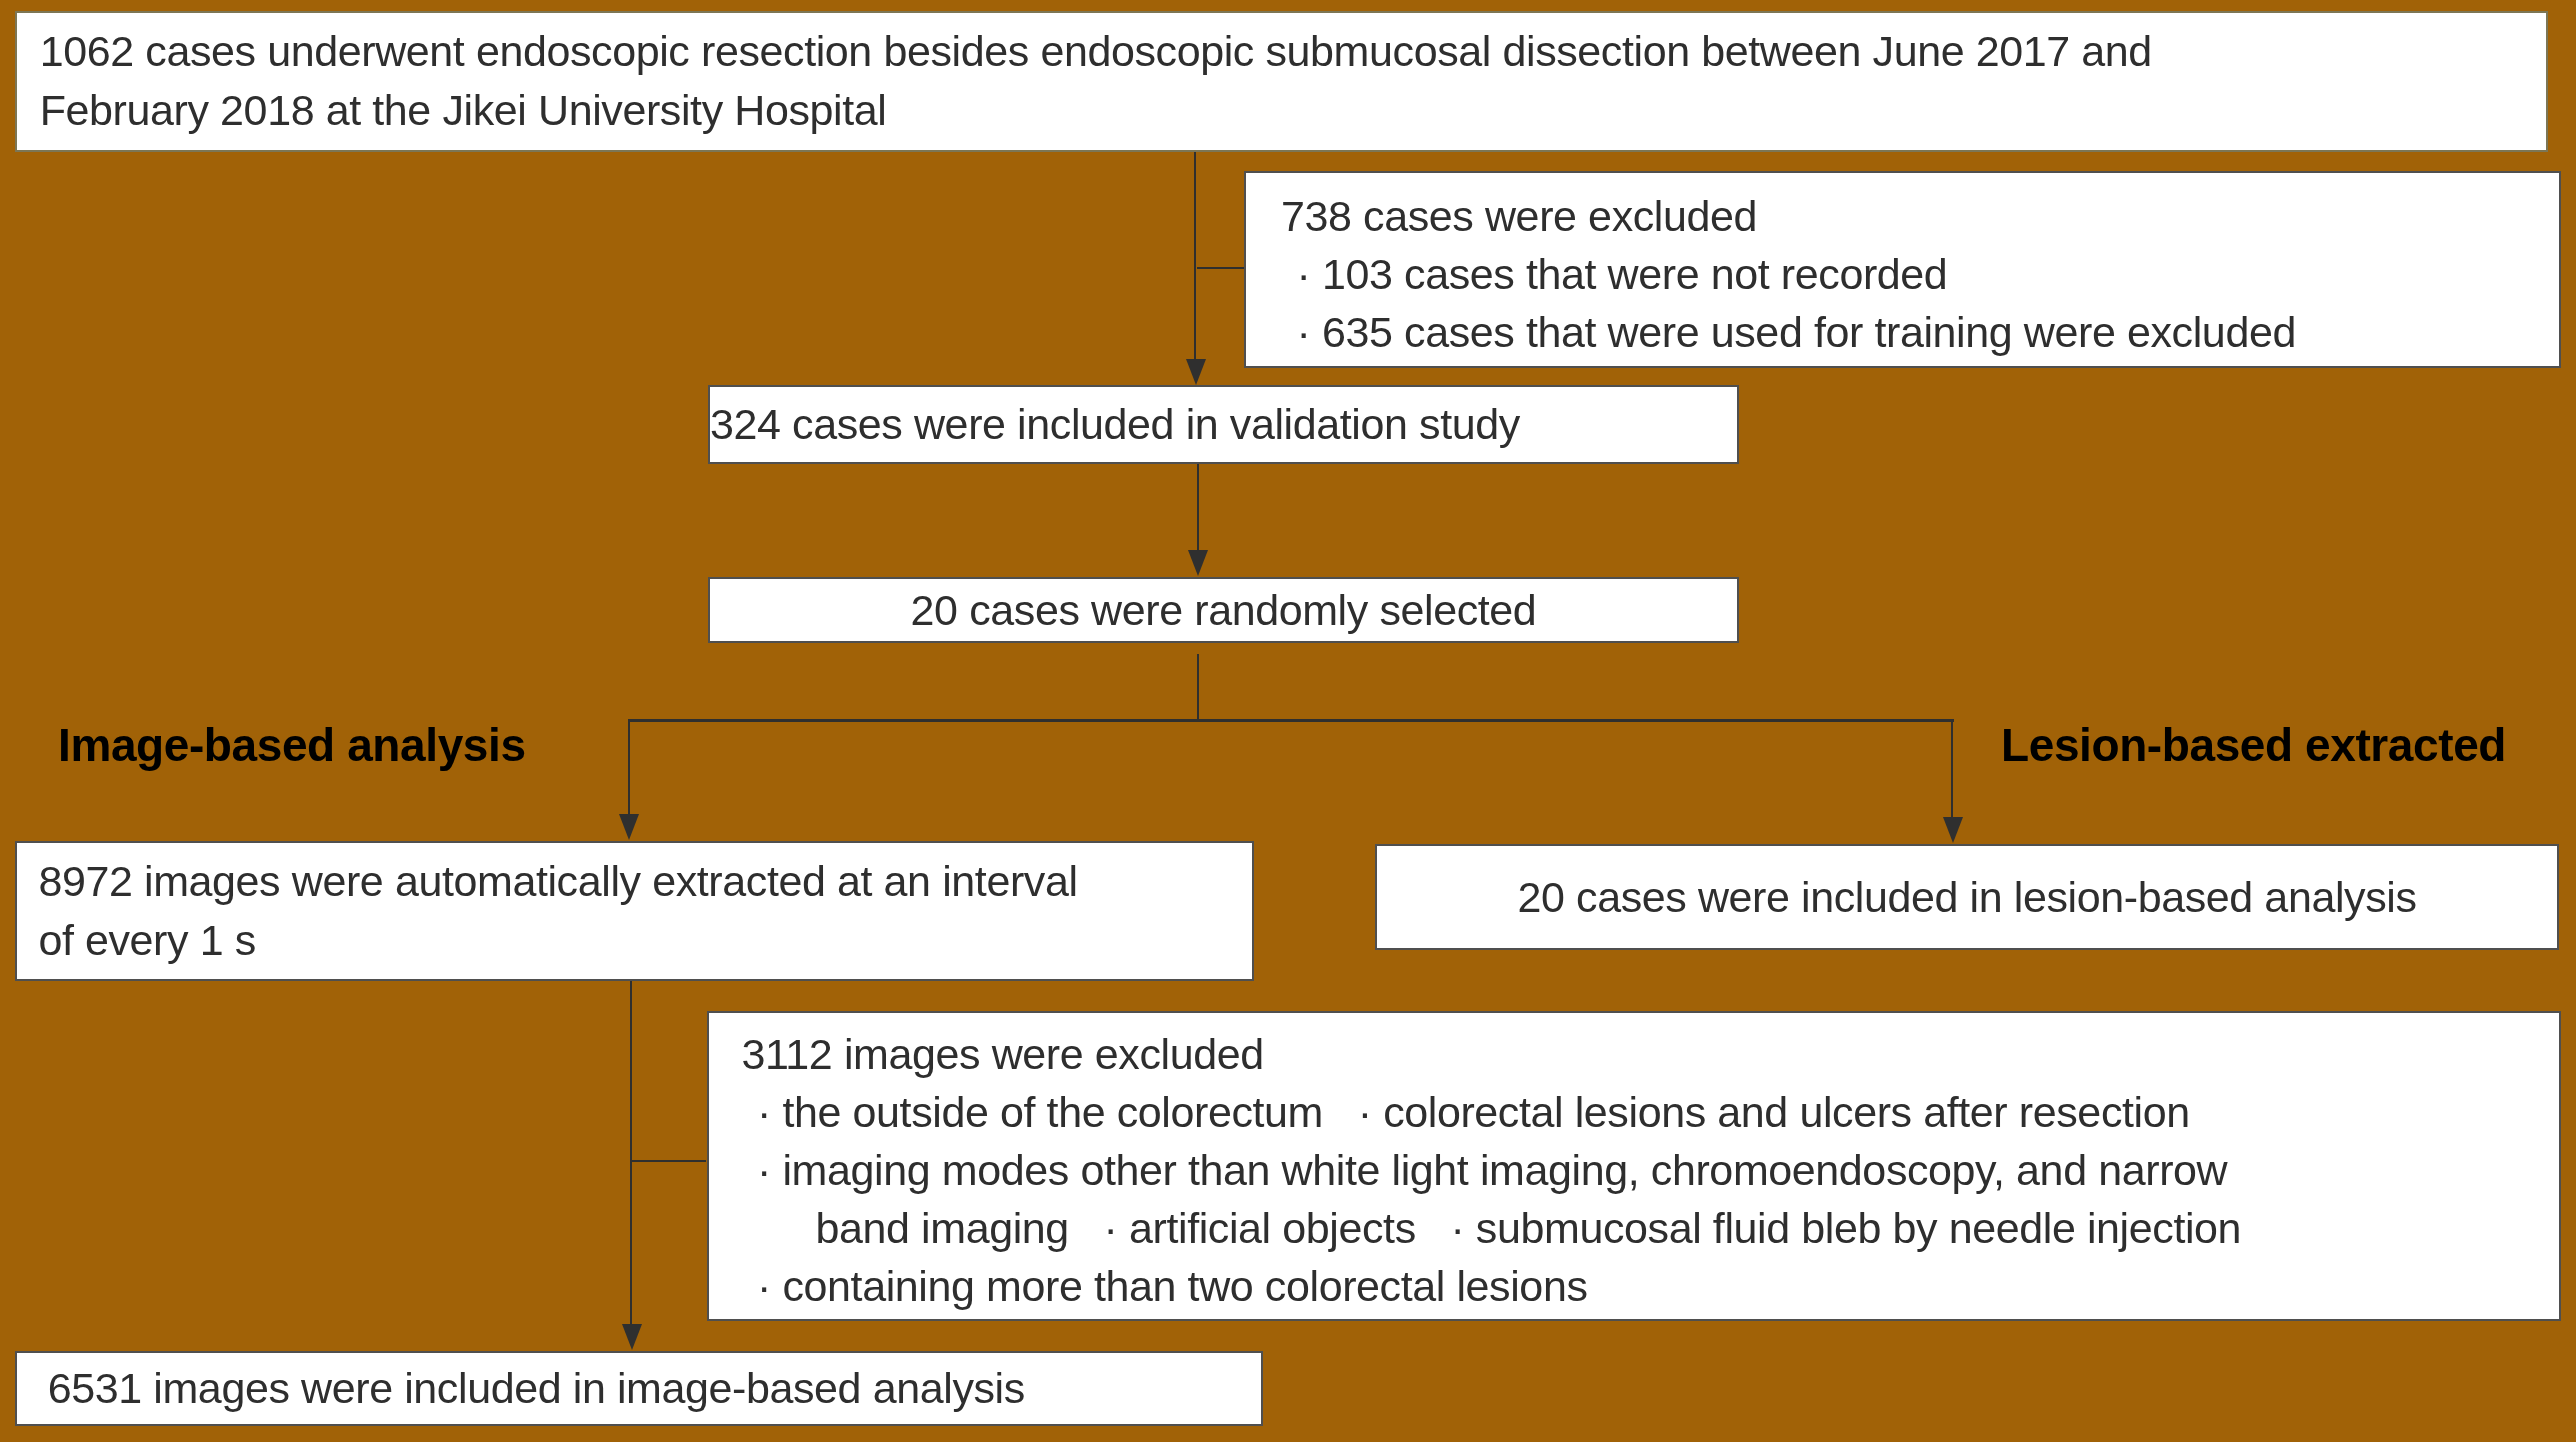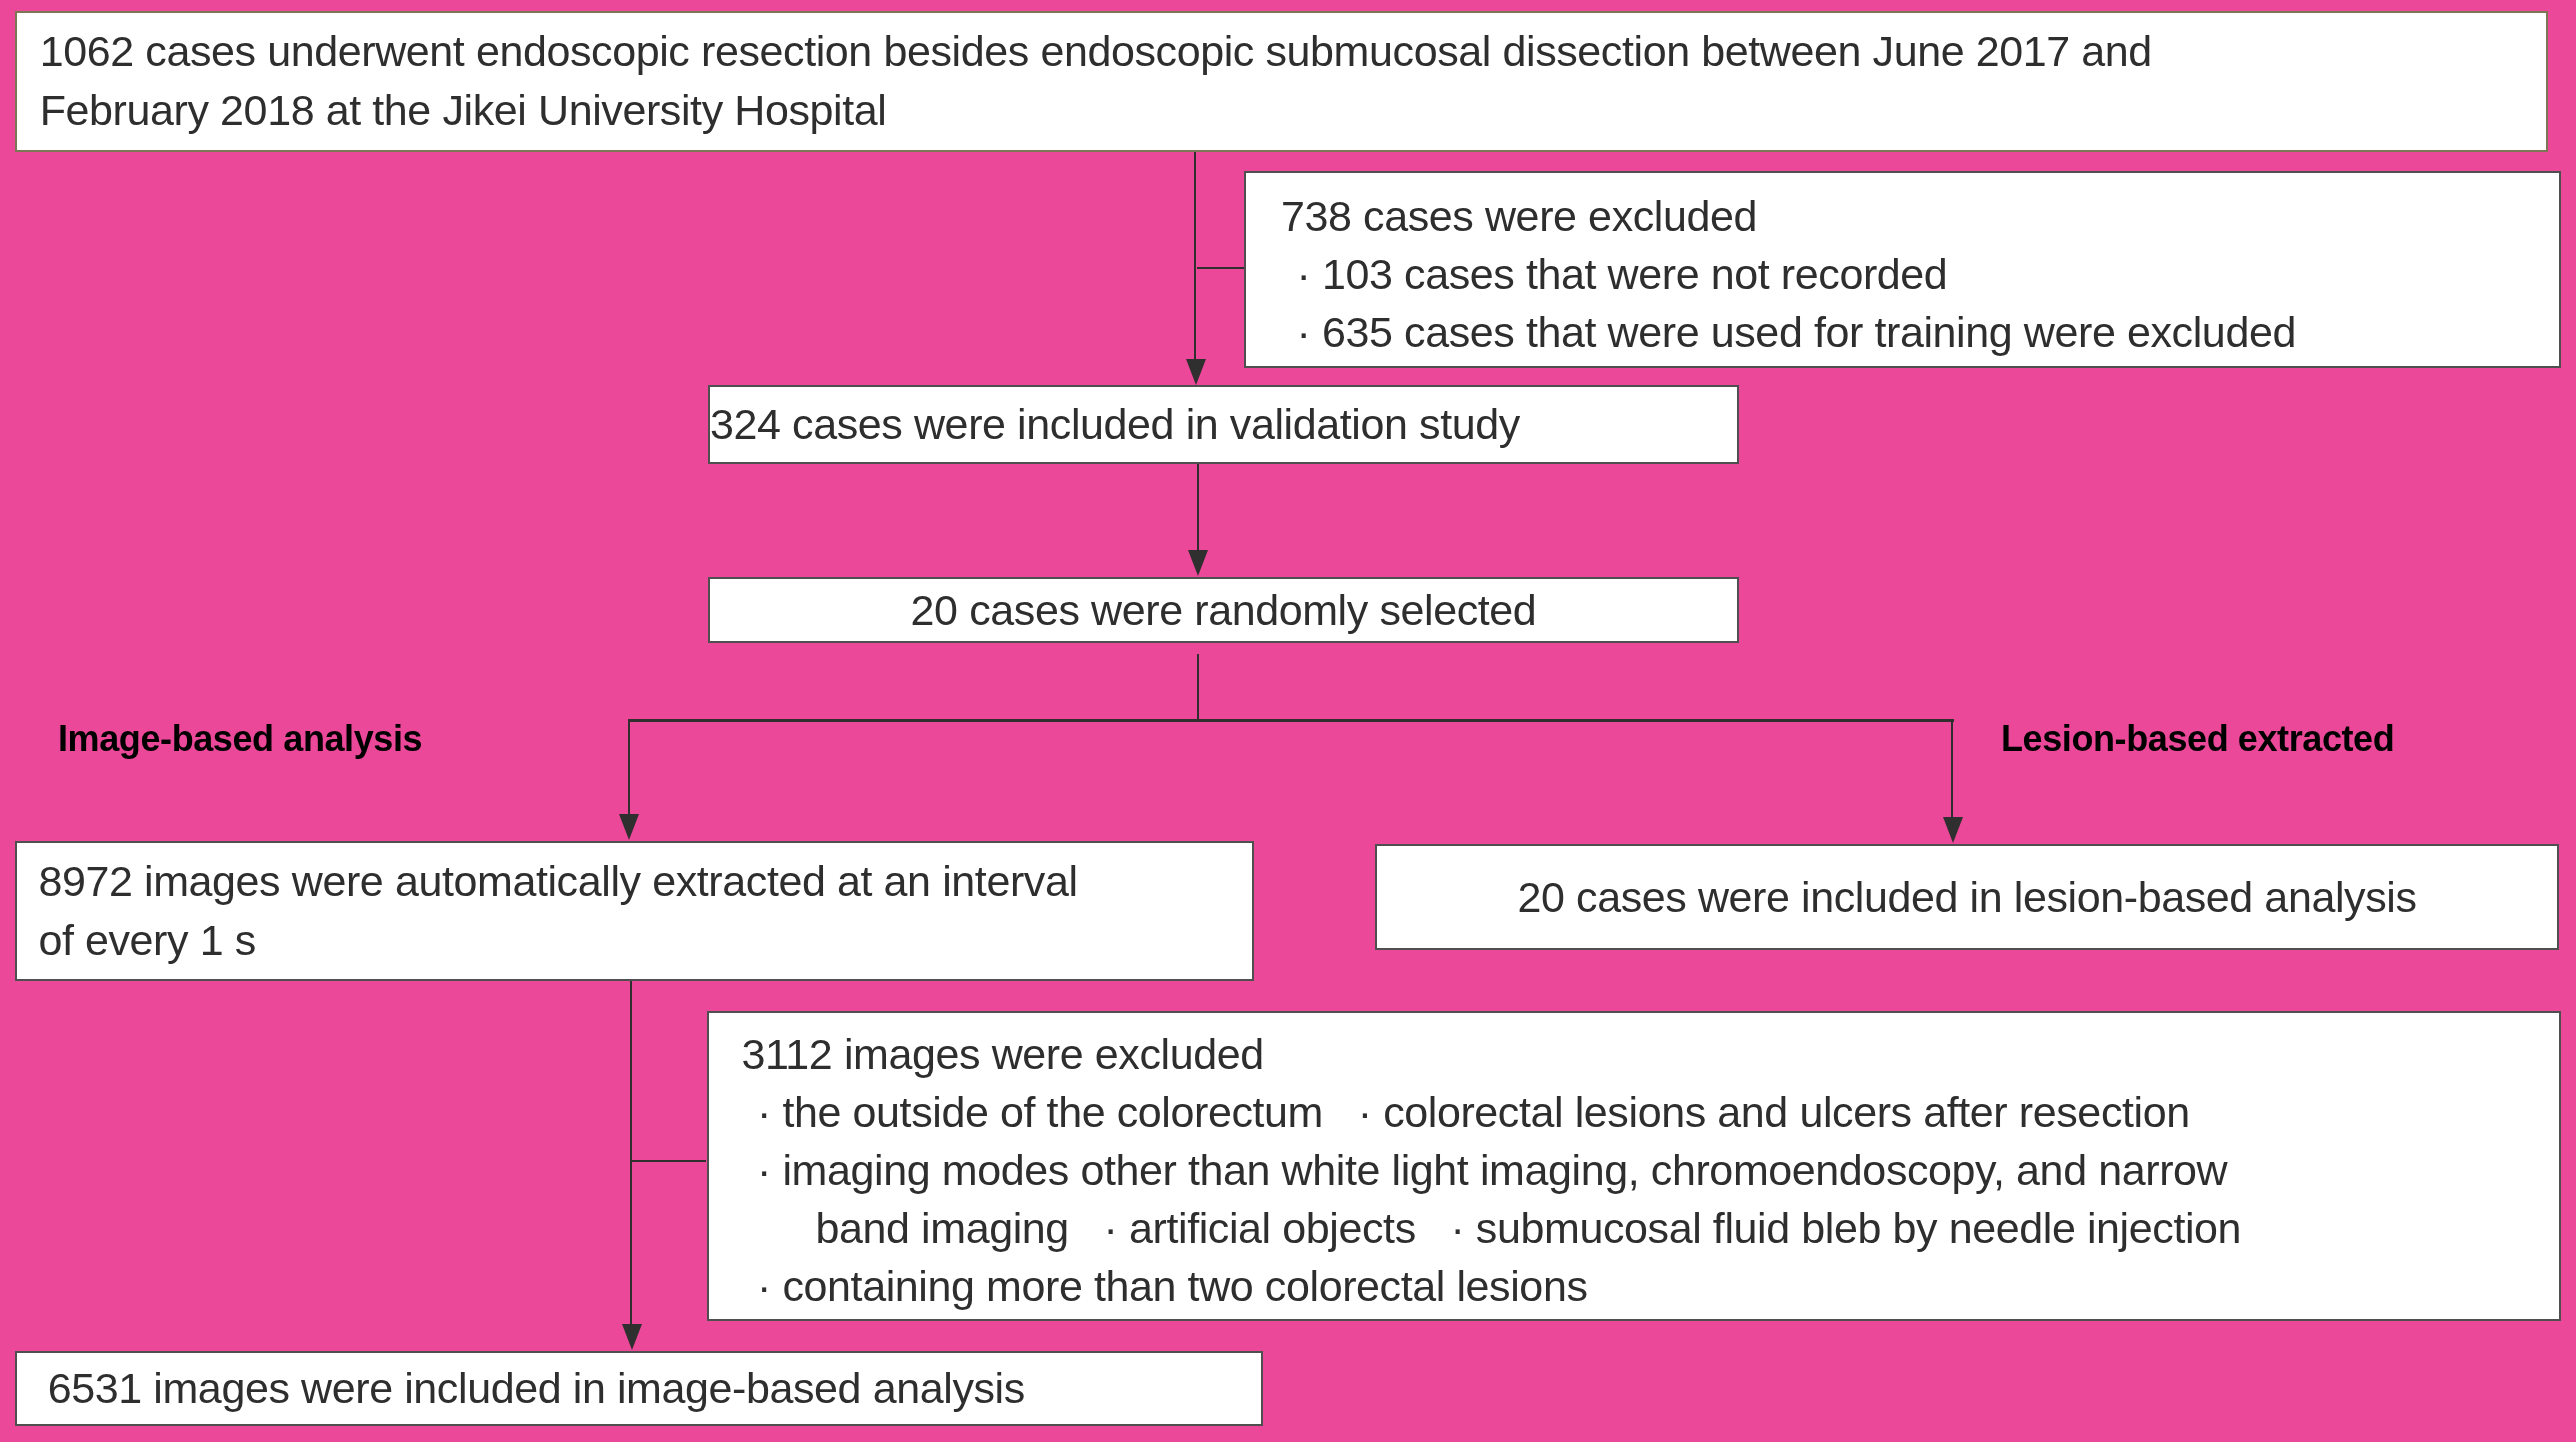--- a/index.html
+++ b/index.html
@@ -4,21 +4,21 @@
 <style>
   html, body {
     margin: 0;
     padding: 0;
     background: #ffffff;
   }
   .canvas {
     position: relative;
     width: 2576px;
     height: 1442px;
-    background: #ec4899;
+    background: #a16207;
     font-family: "Liberation Sans", "DejaVu Sans", sans-serif;
     font-size: 43px;
     letter-spacing: -0.4px;
     color: #2e2e2e;
     overflow: hidden;
   }
   .box {
     position: absolute;
     box-sizing: border-box;
     border: 2.3px solid #4f4f4f;
@@ -43,21 +43,21 @@
   }
   .hcenter {
     justify-content: center;
     text-align: center;
   }
   .lines { line-height: 58px; }
   .pre { white-space: pre; }
   .branch-label {
     position: absolute;
     font-weight: bold;
-    font-size: 36px;
+    font-size: 46px;
     color: #000000;
     letter-spacing: -0.4px;
     white-space: nowrap;
   }
   .excl-line { margin-left: 15.5px; }
   .excl-line.indent { margin-left: 74px; }
 </style>
 </head>
 <body>
 

